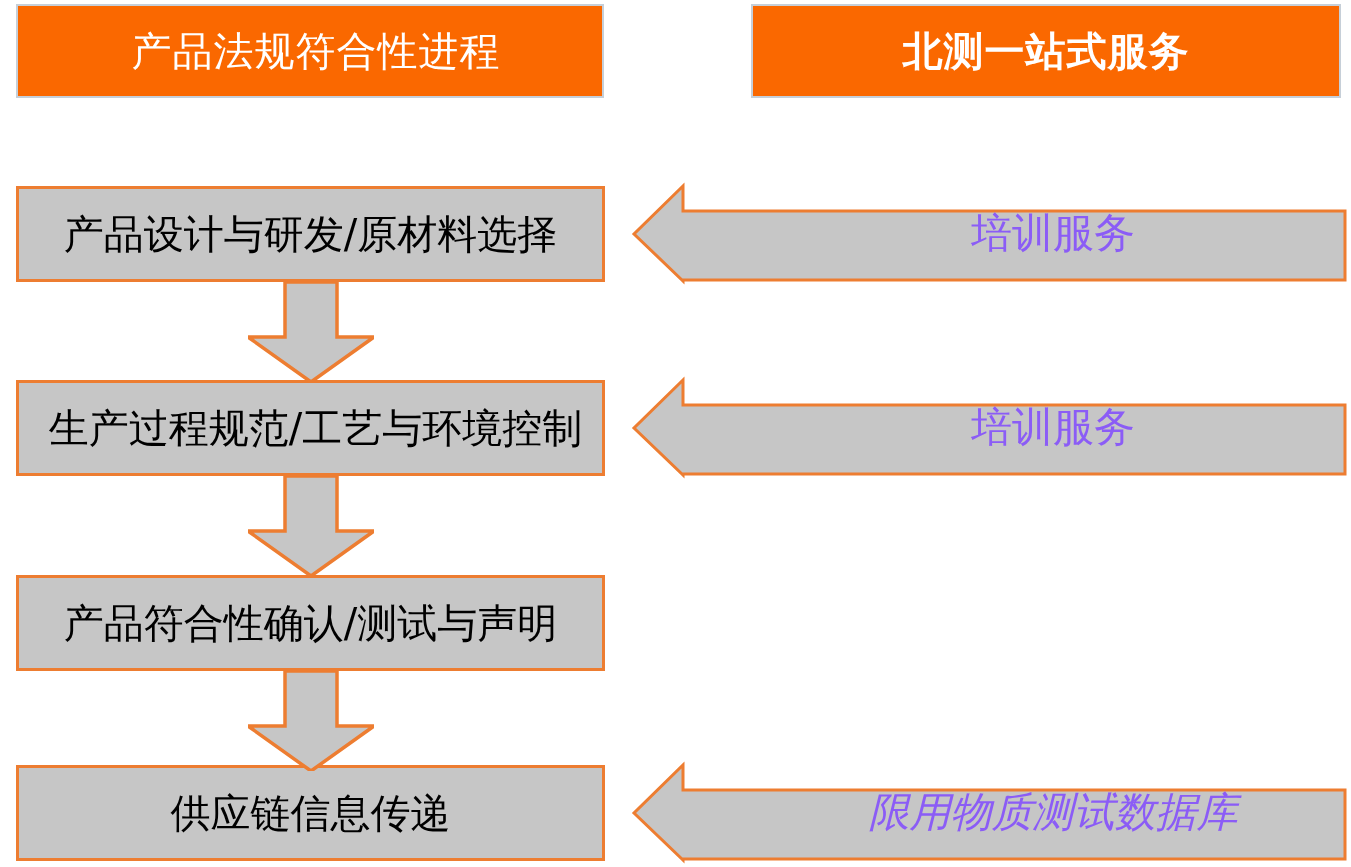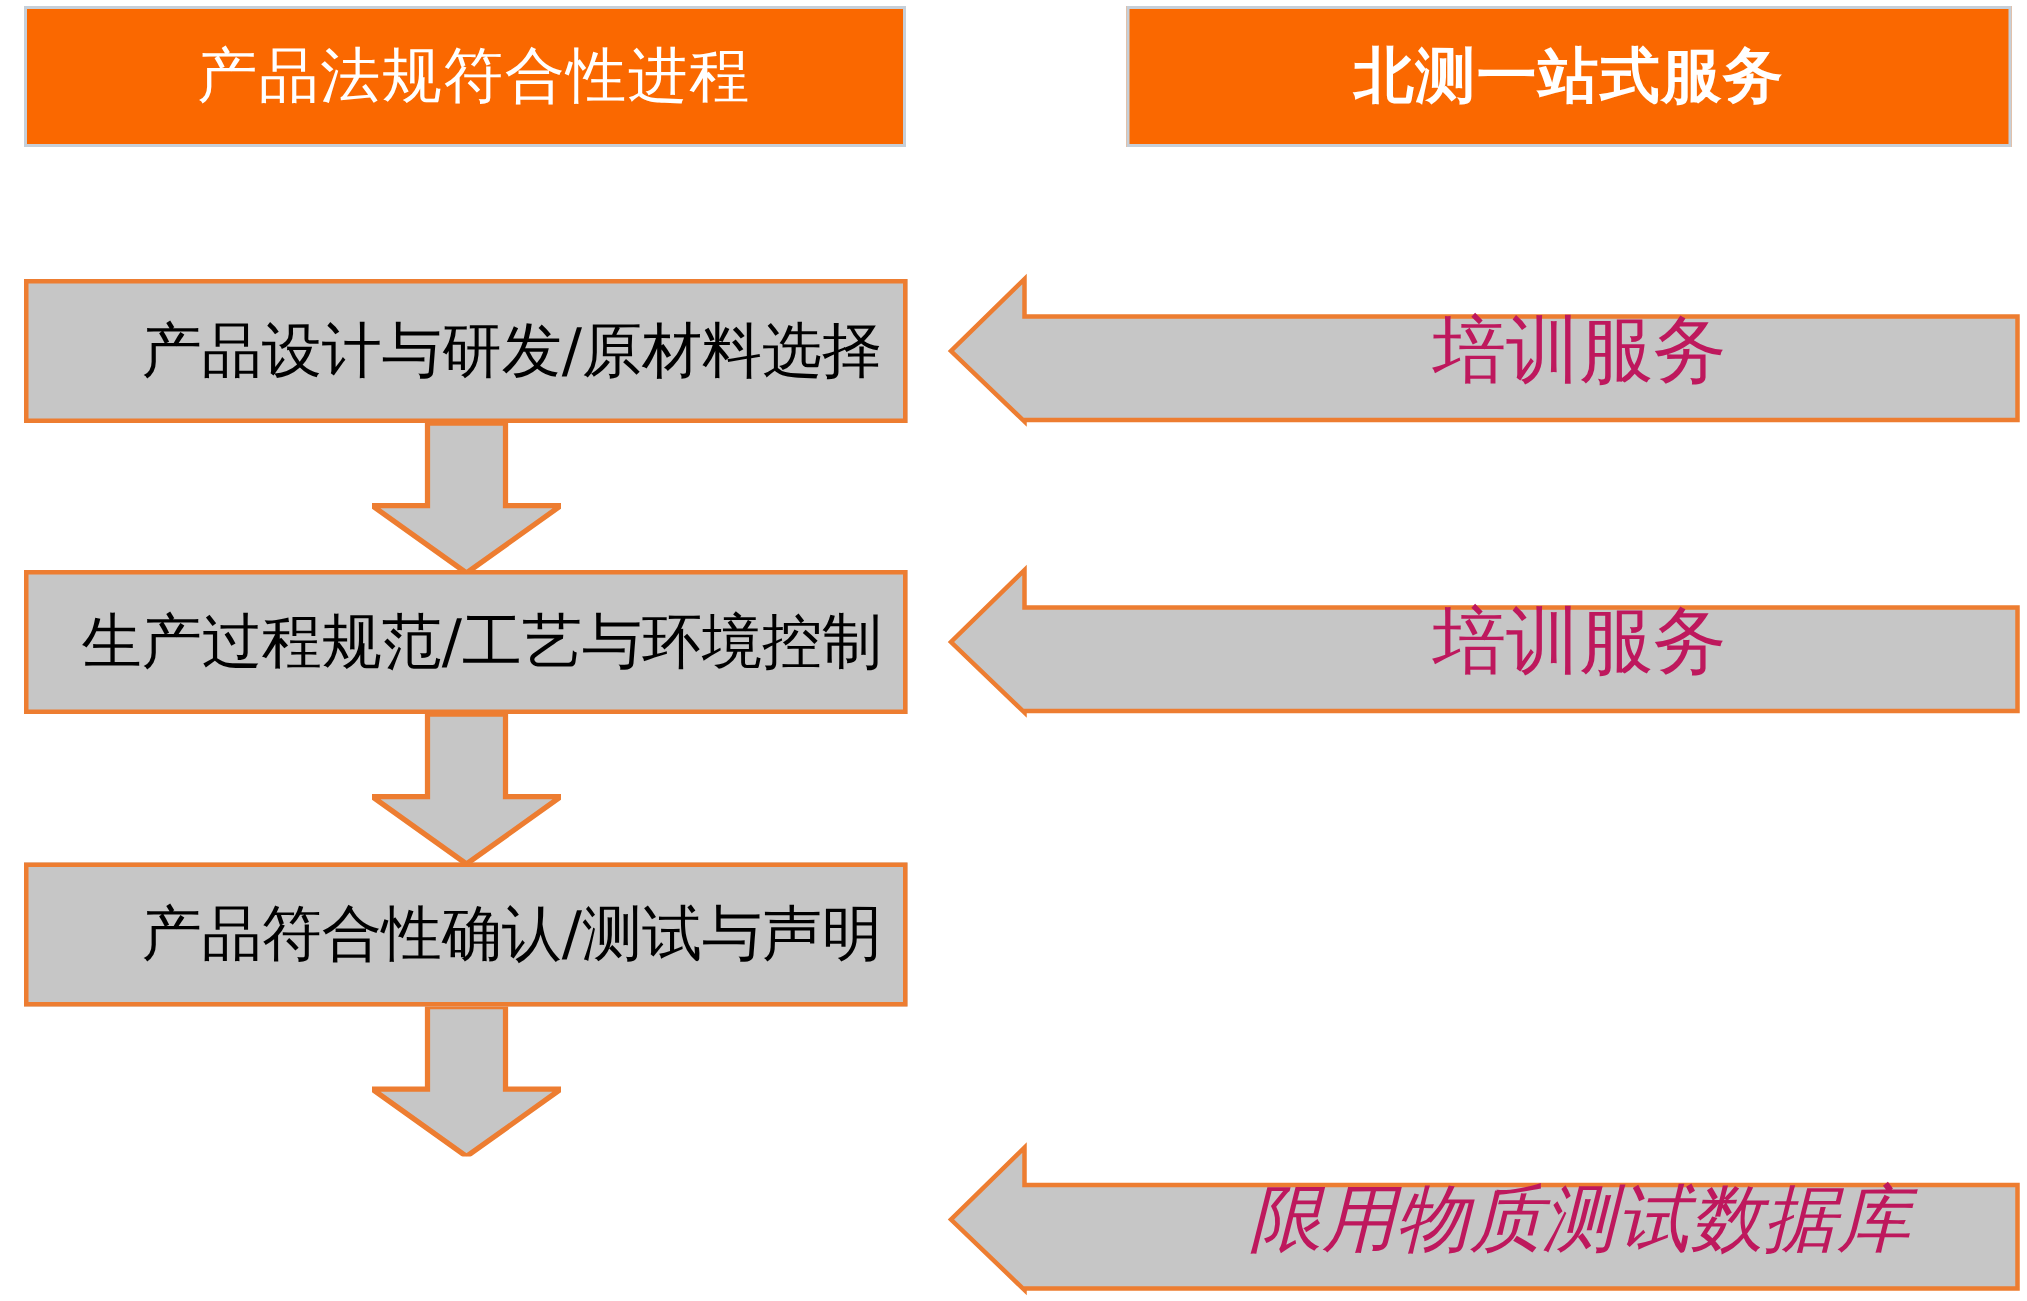--- a/index.html
+++ b/index.html
@@ -43,21 +43,21 @@
     background: #C6C6C6;
     border: 3px solid #ED7D31;
     display: flex;
     align-items: center;
     color: #000000;
     font-size: 40px;
     line-height: 1;
     white-space: nowrap;
     padding: 0 14px;
   }
-  .process-box.left-align { justify-content: flex-end; }
+  .process-box.left-align { justify-content: center; }
   .process-box.center-align { justify-content: center; }
   #process-0 { top: 186px; }
   #process-1 { top: 380px; padding-left: 24px; }
   #process-2 { top: 575px; }
   #process-3 { top: 765px; }
 
   
   .down-arrow {
     position: absolute;
     left: 248px;
@@ -84,22 +84,22 @@
 
   .service-label {
     position: absolute;
     top: 0;
     left: 130px;
     right: 0;
     height: 100%;
     display: flex;
     align-items: center;
     justify-content: center;
-    font-size: 49px;
-    color: #be185d;
+    font-size: 41px;
+    color: #8b5cf6;
     line-height: 1;
     white-space: nowrap;
     pointer-events: none;
   }
 </style>
 </head>
 <body>
 
 <div id="stage">
 
@@ -116,20 +116,23 @@
   </div>
 
   <div id="process-1" class="process-box left-align">
     <span>生产过程规范/工艺与环境控制</span>
   </div>
 
   <div id="process-2" class="process-box left-align">
     <span>产品符合性确认/测试与声明</span>
   </div>
 
+  <div id="process-3" class="process-box center-align">
+    <span>供应链信息传递</span>
+  </div>
 
   <div id="down-arrow-0" class="down-arrow">
     <svg viewBox="0 0 126 100" preserveAspectRatio="none">
       <polygon points="37,0 89,0 89,55 126,55 63,100 0,55 37,55" fill="#C6C6C6" stroke="#ED7D31" stroke-width="3.5" stroke-linejoin="miter"></polygon>
     </svg>
   </div>
 
   <div id="down-arrow-1" class="down-arrow">
     <svg viewBox="0 0 126 100" preserveAspectRatio="none">
       <polygon points="37,0 89,0 89,55 126,55 63,100 0,55 37,55" fill="#C6C6C6" stroke="#ED7D31" stroke-width="3.5" stroke-linejoin="miter"></polygon>

